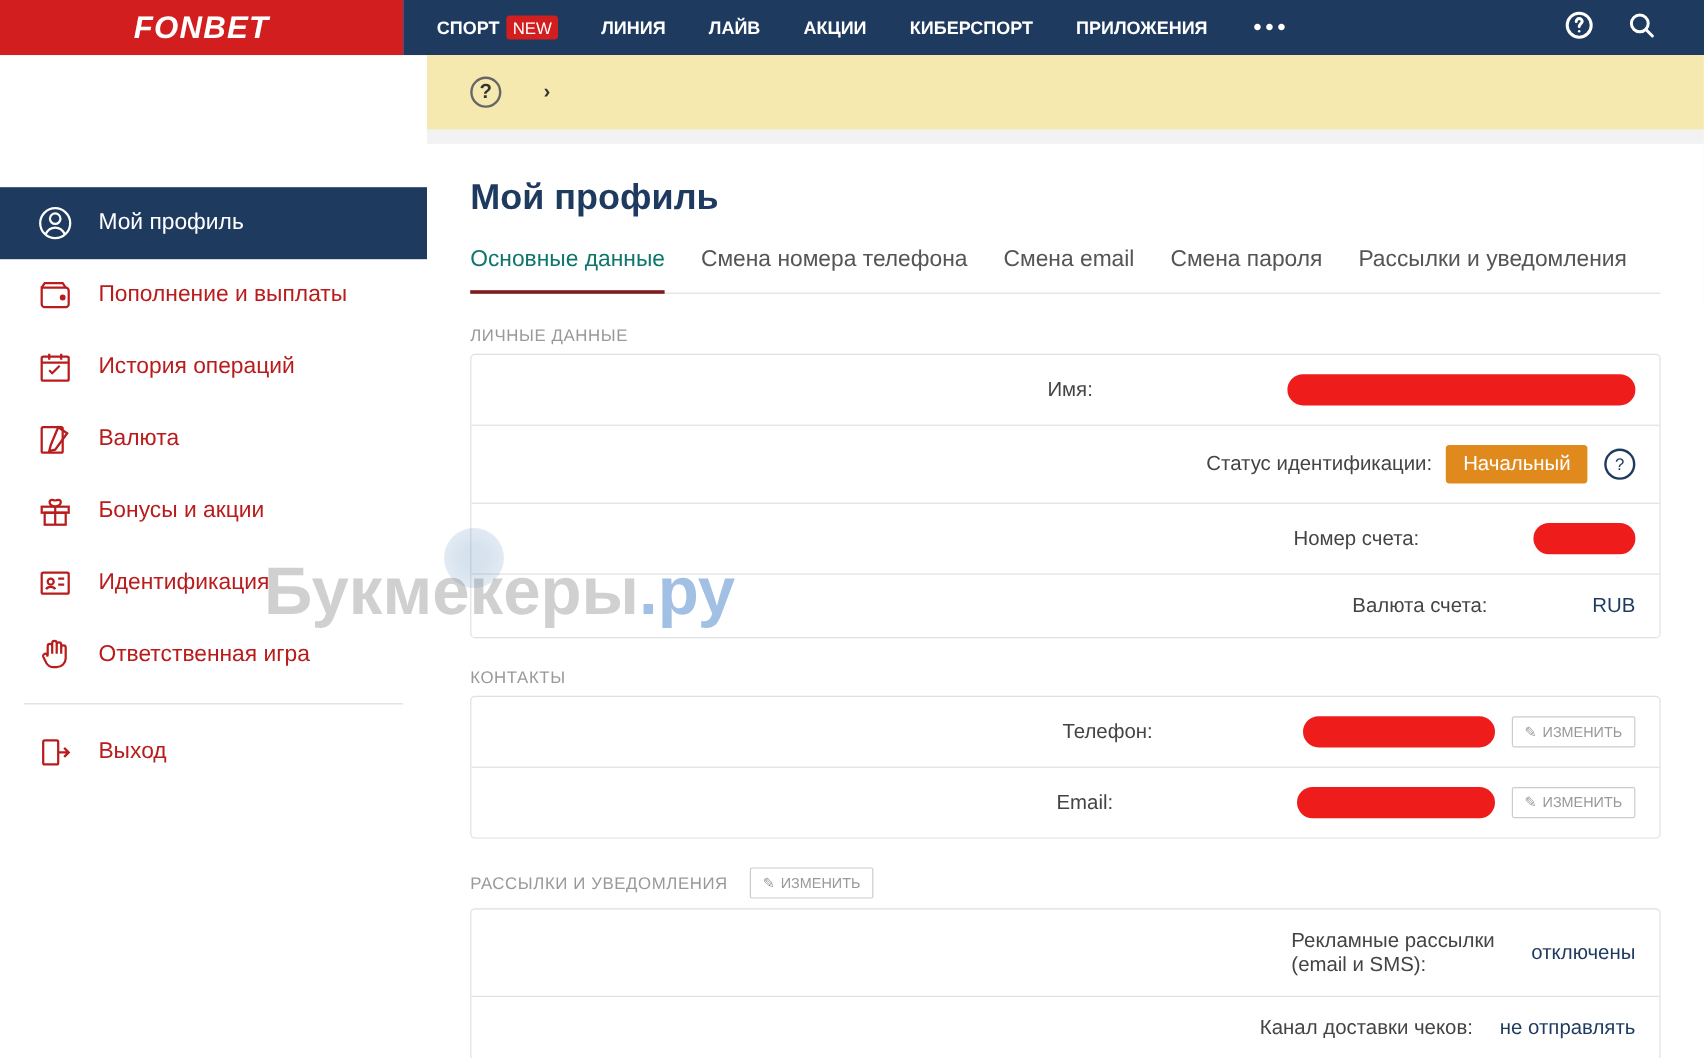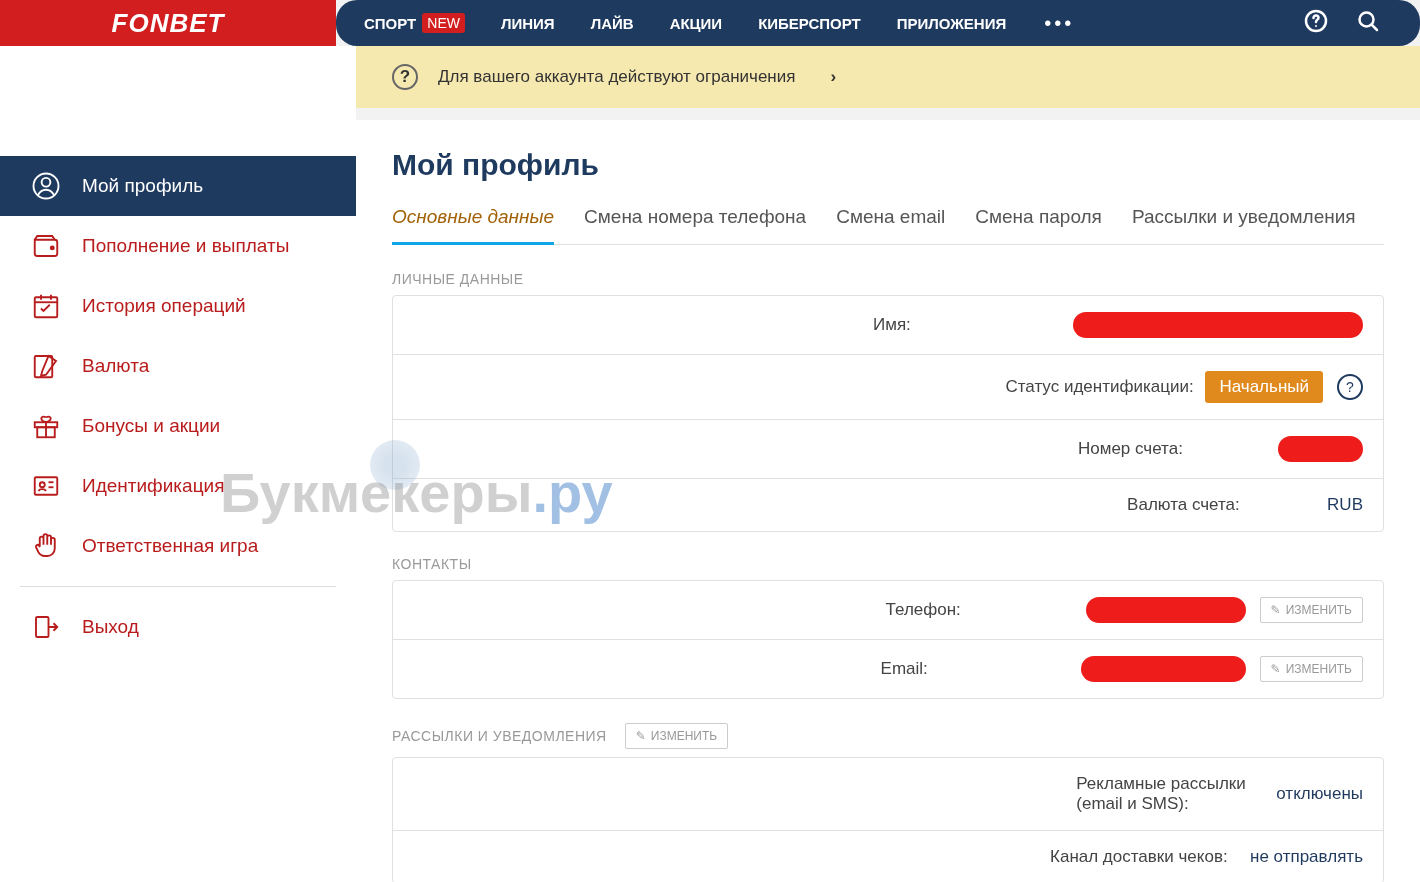--- a/index.html
+++ b/index.html
@@ -1,21 +1,21 @@
 <!DOCTYPE html>
 <html><head>
 <meta charset="utf-8">
 <style>
 * { margin:0; padding:0; box-sizing:border-box; }
 body { font-family:Arial,Helvetica,sans-serif; background:#f2f2f2; width:1420px; height:882px; overflow:hidden; position:relative; }
 
 
 .header { display:flex; height:46px; }
 .logo { background:#d21e1e; width:336px; display:flex; align-items:center; justify-content:center; color:#fff; font-weight:bold; font-style:italic; font-size:26px; letter-spacing:1px; }
-.nav { background:#1f3a5f; flex:1; display:flex; align-items:center; padding:0 10px;border-radius:21px; }
+.nav { background:#1f3a5f; flex:1; display:flex; align-items:center; padding:0 10px; }
 .nav-item { color:#fff; font-size:15px; font-weight:bold; padding:0 18px; display:flex; align-items:center; cursor:pointer; }
 .badge-new { background:#d21e1e; color:#fff; font-size:14px; padding:2px 5px; border-radius:3px; margin-left:6px; font-weight:normal; }
 .nav-dots { color:#fff; font-size:20px; padding:0 20px; letter-spacing:3px; cursor:pointer; }
 .nav-right { margin-left:auto; display:flex; align-items:center; gap:28px; padding-right:30px; }
 .icon-help, .icon-search { color:#fff; cursor:pointer; }
 
 
 .layout { display:flex; height:calc(100% - 46px); }
 .sidebar { width:356px; background:#fff; padding-top:110px; }
 .balance { color:#1f3a5f; font-size:24px; font-weight:bold; padding:0 30px 50px; }
@@ -27,21 +27,21 @@
 
 .main { flex:1; background:#f2f2f2; overflow:auto; padding-bottom:40px; }
 .alert { background:#f6e9b0; padding:18px 36px; display:flex; align-items:center; gap:20px; color:#333; font-size:17px; }
 .alert-q { width:26px; height:26px; border:2px solid #666; border-radius:50%; display:flex; align-items:center; justify-content:center; font-weight:bold; }
 .alert-chev { margin-left:15px; font-weight:bold; }
 
 .content { background:#fff; margin-top:12px; padding:28px 36px; }
 .page-title { color:#1f3a5f; font-size:30px; font-weight:600; margin-bottom:24px; }
 .tabs { display:flex; gap:30px; border-bottom:1px solid #e0e0e0; margin-bottom:26px; }
 .tab { color:#555; font-size:19px; padding-bottom:14px; cursor:pointer; }
-.tab.active { color:#a16207; border-bottom:3px solid #0ea5e9; margin-bottom:-1px;font-style:italic; }
+.tab.active { color:#0f766e; border-bottom:3px solid #7f1d1d; margin-bottom:-1px; }
 
 .section-label { color:#999; font-size:14px; letter-spacing:0.5px; margin:12px 0 8px; }
 .field-list { border:1px solid #e0e0e0; border-radius:4px; margin-bottom:24px; }
 .field { display:flex; align-items:center; padding:16px 20px; border-bottom:1px solid #e0e0e0;justify-content:flex-end; }
 .field:last-child { border-bottom:none; }
 .field-label { width:200px; color:#444; font-size:17px; }
 .field-val { color:#1f3a5f; font-size:17px; }
 .redacted { background:#ef1c1c; border-radius:18px; height:26px; }
 .r-lg { width:290px; } .r-sm { width:85px; } .r-md { width:160px; } .r-md2 { width:165px; }
 .status-badge { background:#e08a1e; color:#fff; padding:6px 14px; border-radius:3px; font-size:17px; }
@@ -170,21 +170,20 @@
             <path d="M14 12h7m-3-3l3 3-3 3"></path>
           </svg>
         </span>
       <span>Выход</span>
     </div>
   </div>
 
   <div class="main">
     <div class="alert">
       <span class="alert-q">?</span>
-      <span>Для вашего аккаунта действуют ограничения</span>
       <span class="alert-chev">›</span>
     </div>
 
     <div class="content">
       <h1 class="page-title">Мой профиль</h1>
 
       <div class="tabs">
         <div class="tab active">Основные данные</div>
         <div class="tab">Смена номера телефона</div>
         <div class="tab">Смена email</div>

